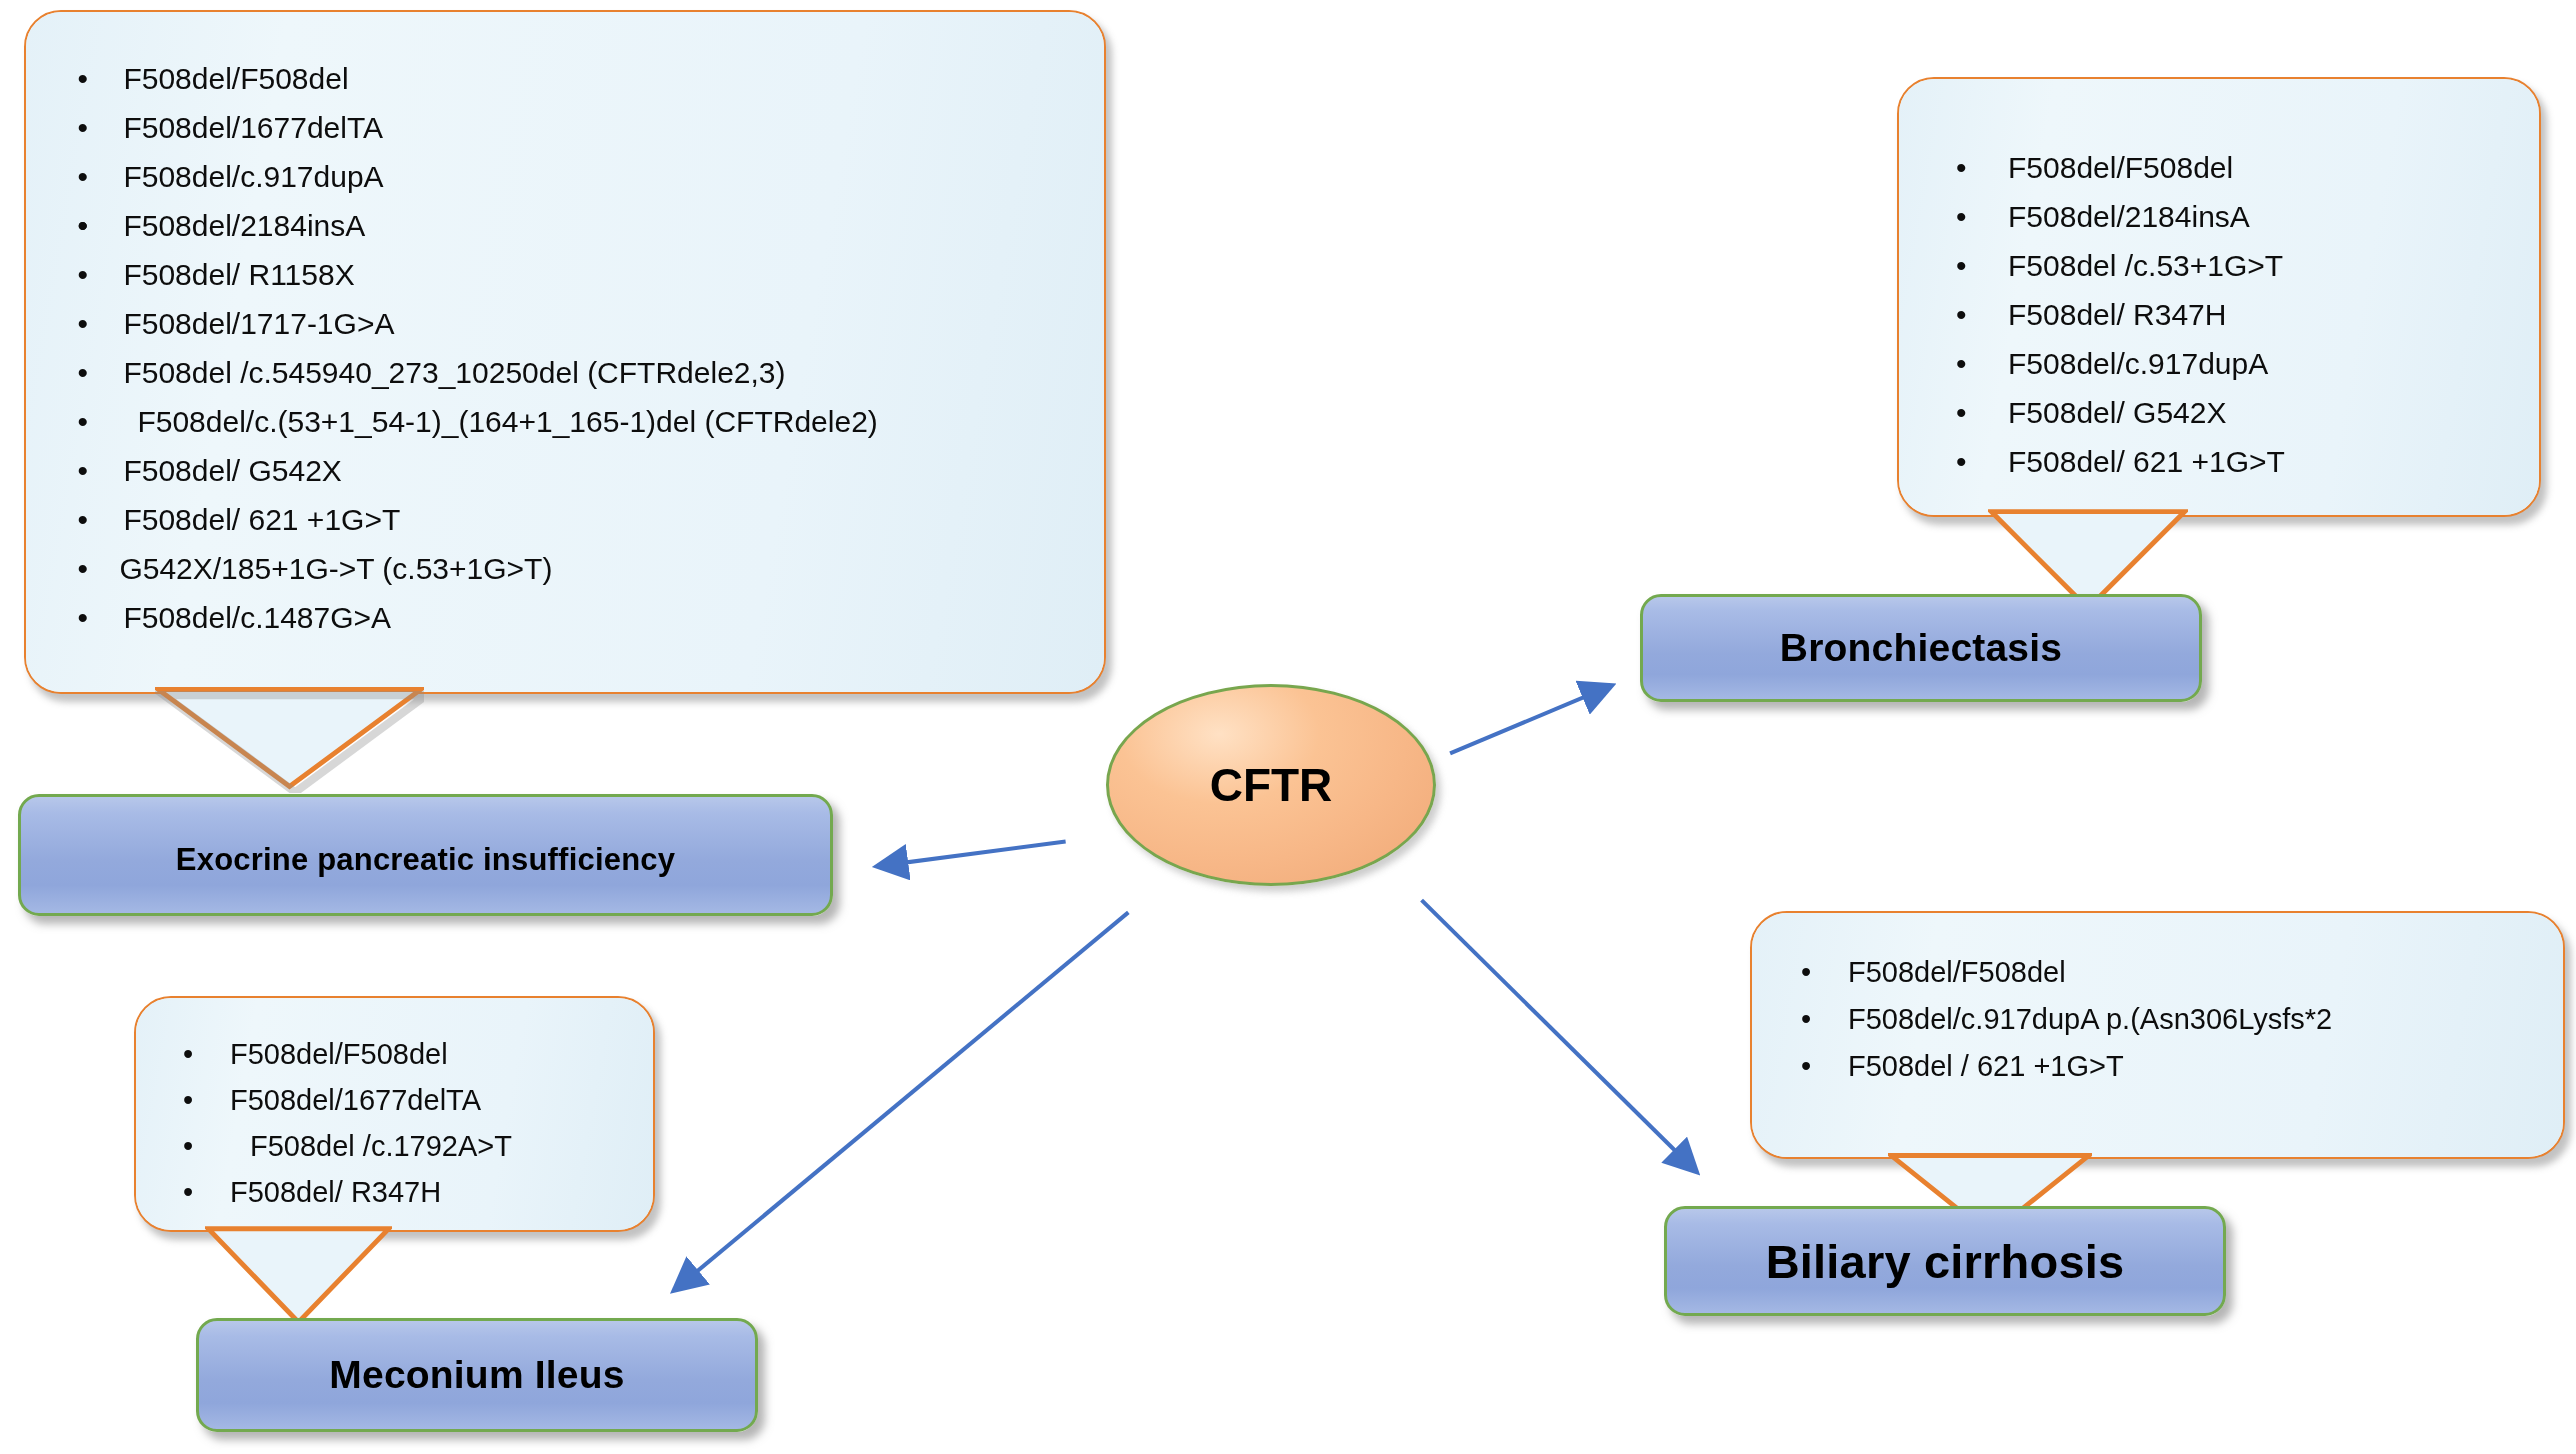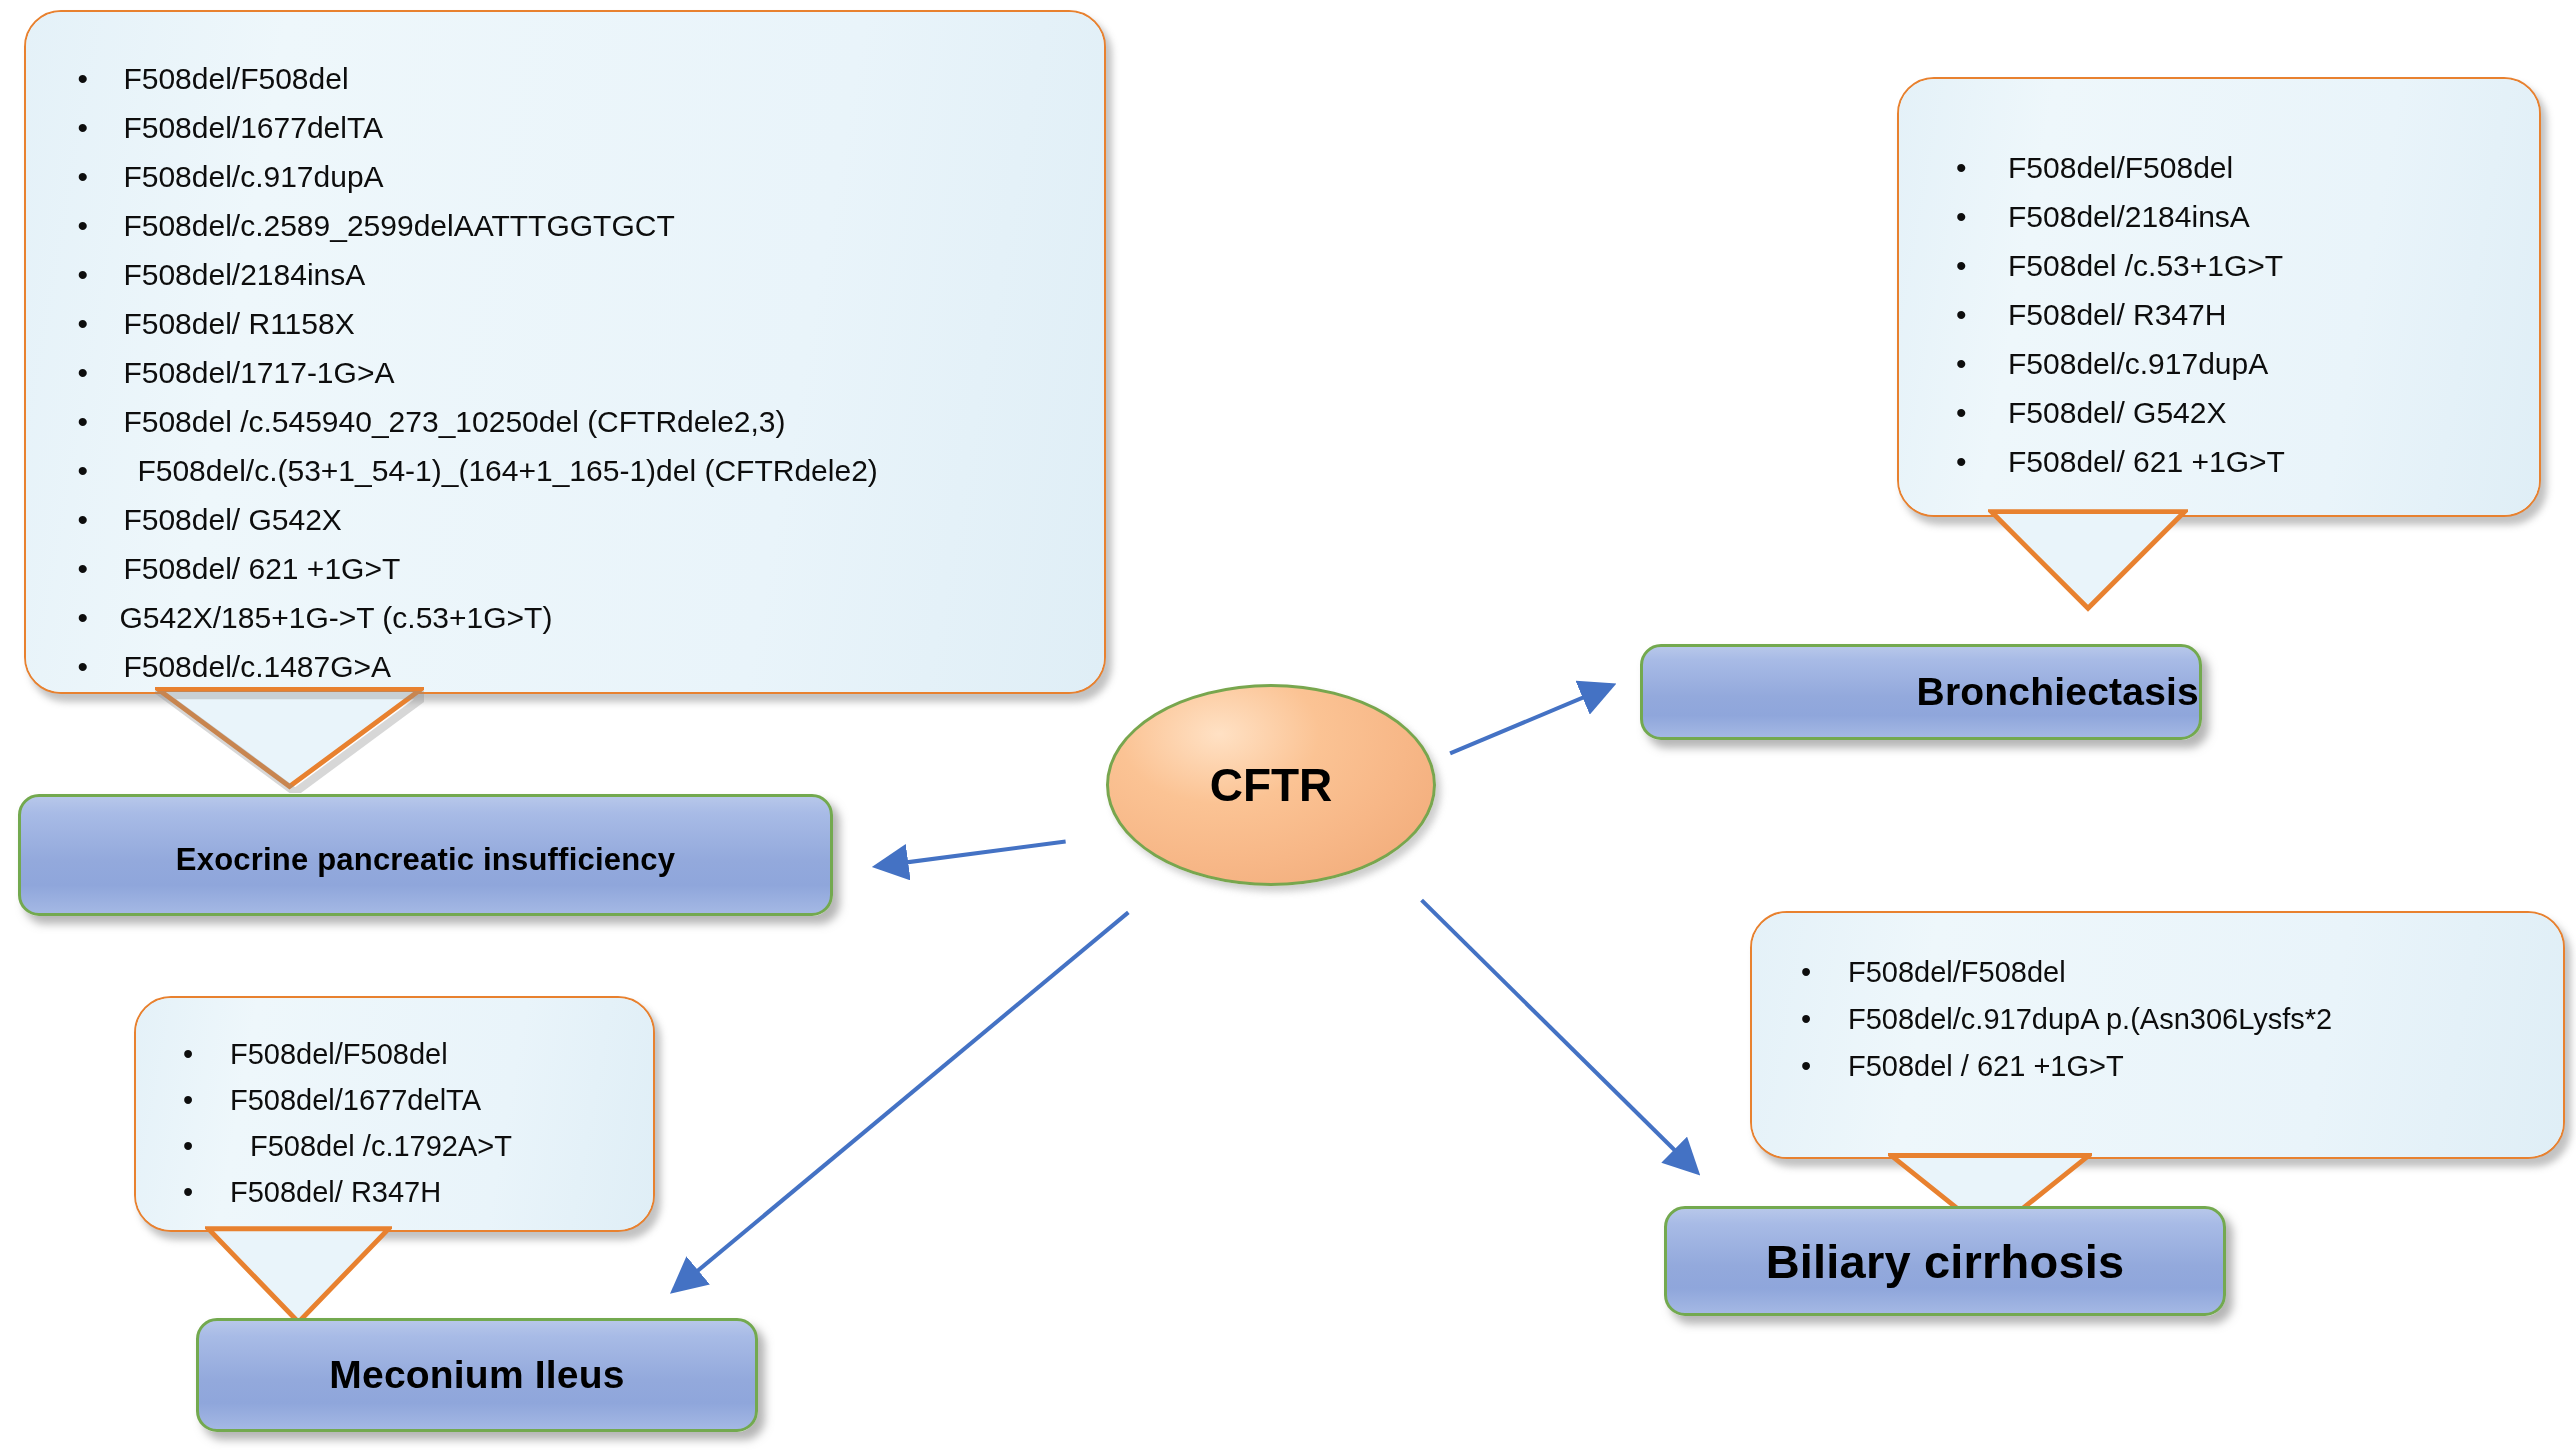--- a/index.html
+++ b/index.html
@@ -68,21 +68,21 @@
 
     <line x1="1745" y1="1105" x2="2080" y2="1436" stroke="#4472c4" stroke-width="5" marker-end="url(#ah)"></line>
   </svg>
 
   <div class="callout" style="left:24.4px;top:9.8px;width:1082px;height:684px;">
     <div class="inner">
       <ul style="margin:42px 0 0 51px;font-size:30px;line-height:49px;">
         <li><span class="bul">•</span><span class="txt" style="margin-left:46px">F508del/F508del</span></li>
         <li><span class="bul">•</span><span class="txt" style="margin-left:46px">F508del/1677delTA</span></li>
         <li><span class="bul">•</span><span class="txt" style="margin-left:46px">F508del/c.917dupA</span></li>
-        <li><span class="bul">•</span><span class="txt" style="margin-left:46px">F508del/c.2589_2599delAATTTGGTGCT</span></li>
+        <li><span class="bul">•</span></li>
         <li><span class="bul">•</span><span class="txt" style="margin-left:46px">F508del/2184insA</span></li>
         <li><span class="bul">•</span><span class="txt" style="margin-left:46px">F508del/ R1158X</span></li>
         <li><span class="bul">•</span><span class="txt" style="margin-left:46px"> F508del/1717-1G&gt;A</span></li>
         <li><span class="bul">•</span><span class="txt" style="margin-left:46px">F508del /c.545940_273_10250del (CFTRdele2,3)</span></li>
         <li><span class="bul">•</span><span class="txt" style="margin-left:60px"> F508del/c.(53+1_54-1)_(164+1_165-1)del (CFTRdele2)</span></li>
         <li><span class="bul">•</span><span class="txt" style="margin-left:46px">F508del/ G542X</span></li>
         <li><span class="bul">•</span><span class="txt" style="margin-left:46px">F508del/ 621 +1G&gt;T</span></li>
         <li><span class="bul">•</span><span class="txt" style="margin-left:42px"> G542X/185+1G-&gt;T (c.53+1G&gt;T)</span></li>
         <li><span class="bul">•</span><span class="txt" style="margin-left:46px">F508del/c.1487G&gt;A</span></li>
       </ul>
@@ -134,21 +134,21 @@
     </div>
   </div>
   <svg class="tail" style="left:1888px;top:1153px;width:204px;height:90px;" viewBox="0 0 250 110">
     <polygon points="4,3 246,3 125,100" fill="#e9f4fa" stroke="#e8812f" stroke-width="6"></polygon>
   </svg>
 
   <div class="label-box" style="left:18px;top:794px;width:815px;height:122px;">
     <span style="font-size:31px;margin-top:10px;">Exocrine pancreatic insufficiency</span>
   </div>
 
-  <div class="label-box" style="left:1640px;top:644px;width:562px;height:96px;justify-content:flex-end;">
+  <div class="label-box" style="left:1640px;top:594px;width:562px;height:108px;">
     <span style="font-size:39px;">Bronchiectasis</span>
   </div>
 
   <div class="label-box" style="left:196px;top:1318px;width:562px;height:114px;">
     <span style="font-size:39px;">Meconium Ileus</span>
   </div>
 
   <div class="label-box" style="left:1664px;top:1206px;width:562px;height:110px;">
     <span style="font-size:47px;">Biliary cirrhosis</span>
   </div>

